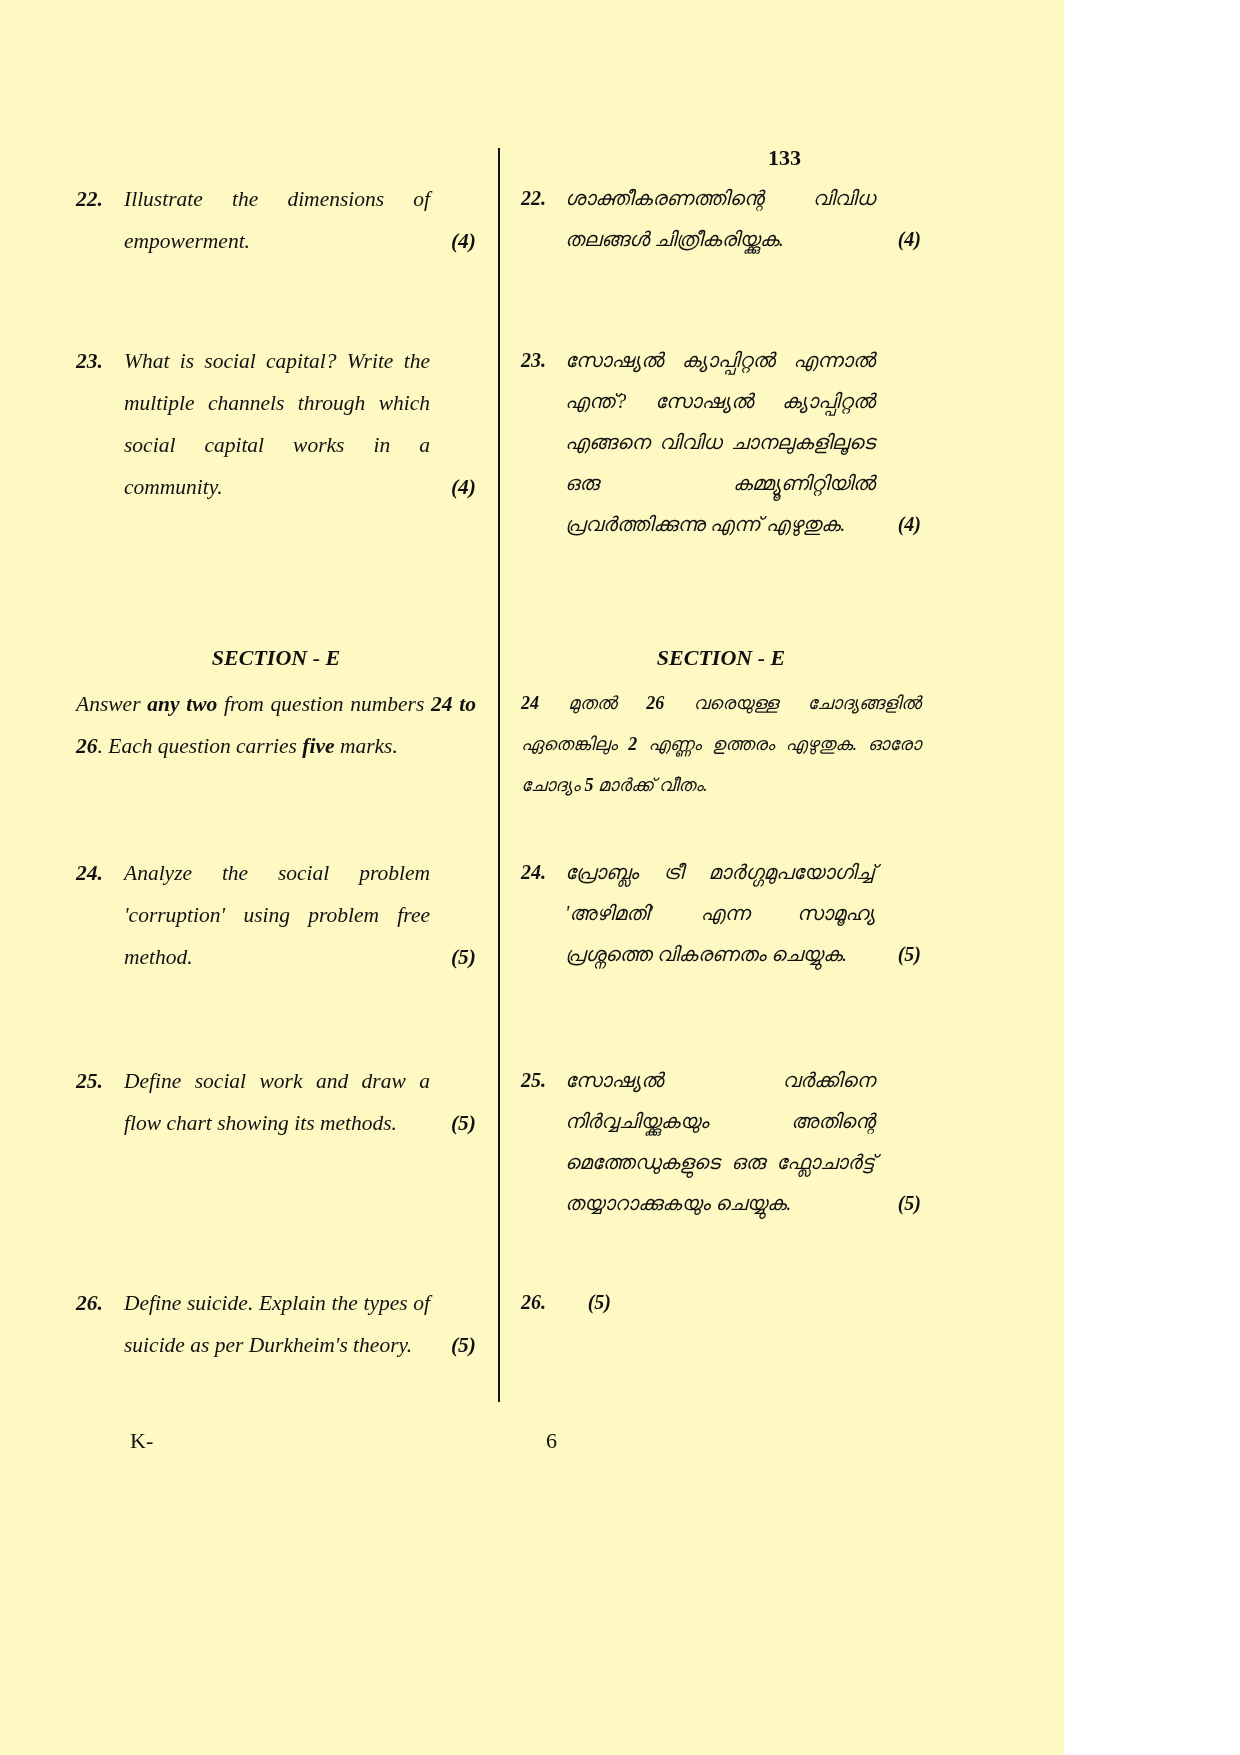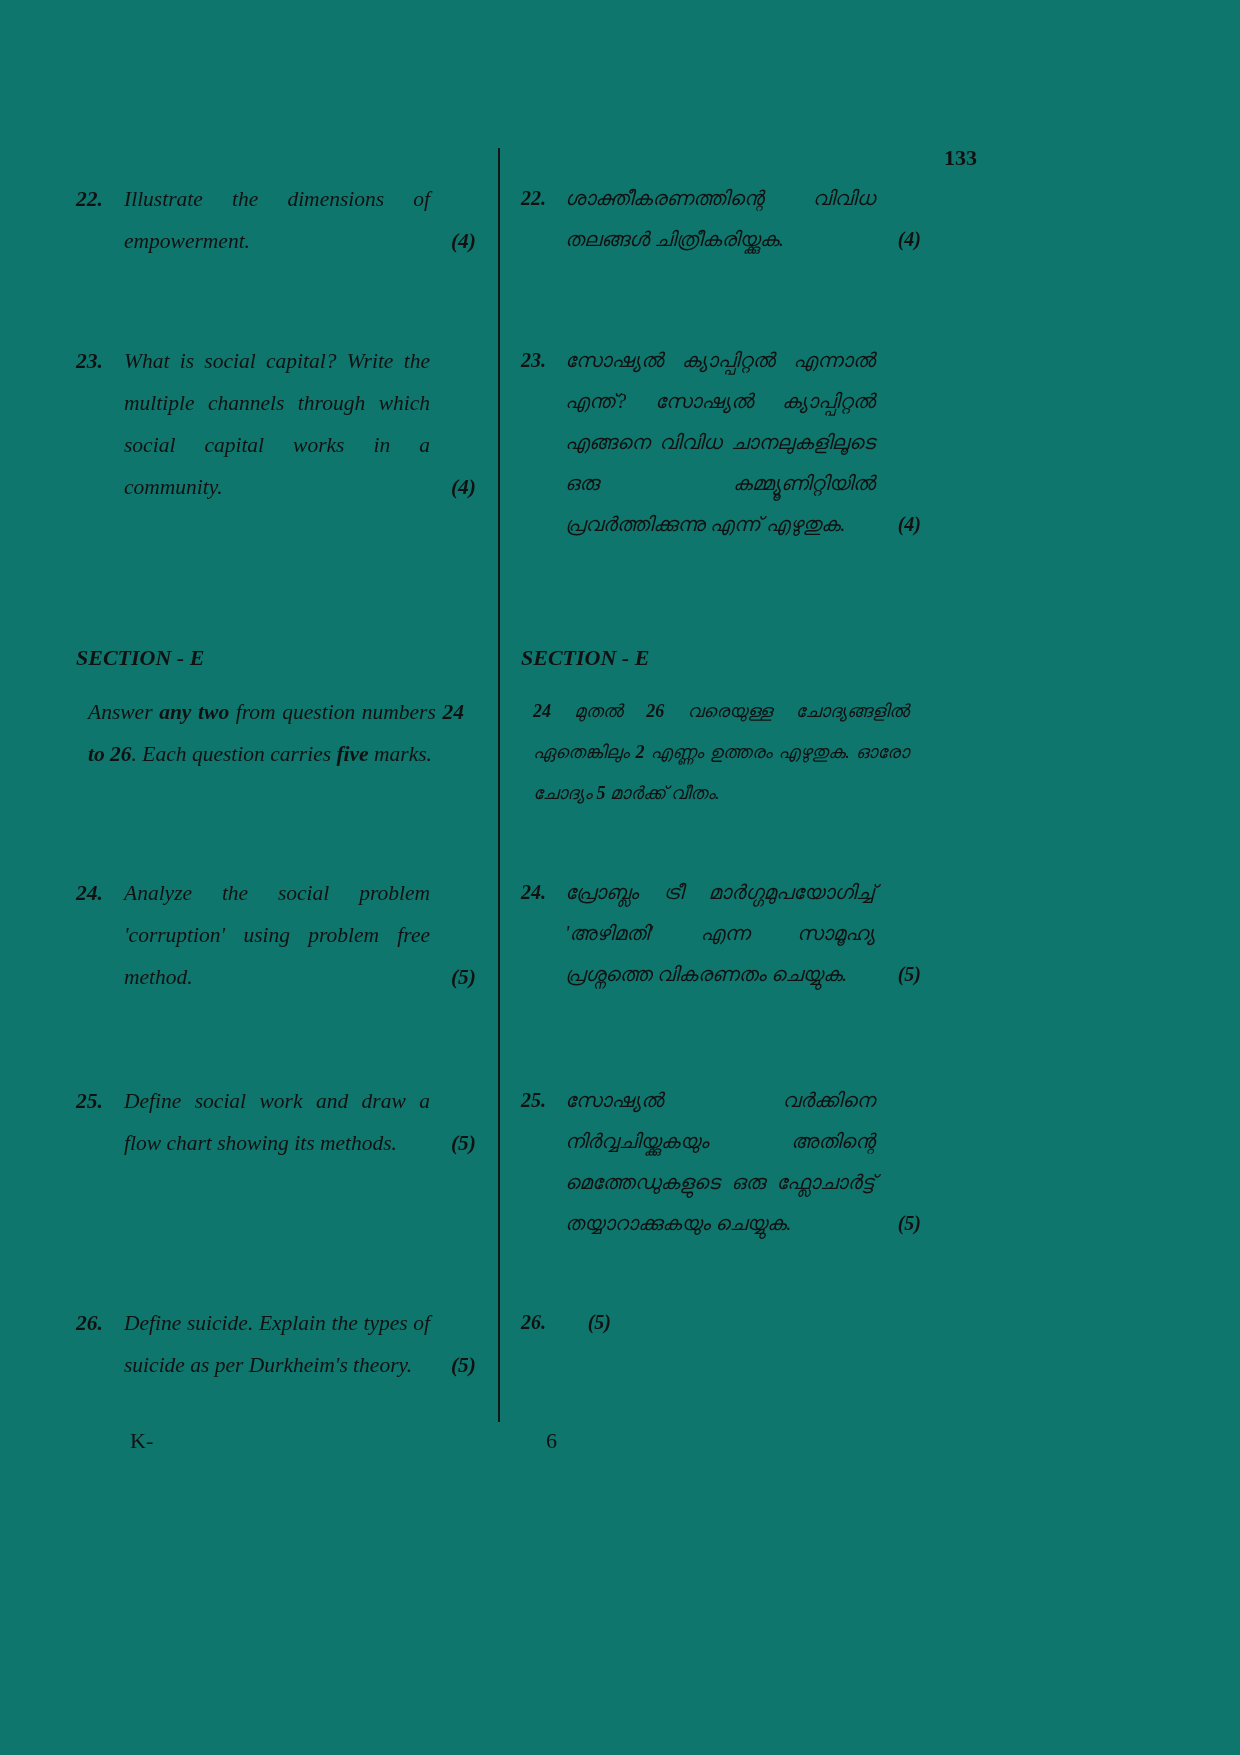--- a/index.html
+++ b/index.html
@@ -1,20 +1,20 @@
 <!DOCTYPE html>
 <html><head>
 <meta charset="utf-8">
 <style>
   html,body{margin:0;padding:0;background:#ffffff;}
   .page{
     position:relative;
-    width:1240px;
+    width:1064px;
     height:1755px;
-    background:#0f766e;
+    background:#fef9c3;
     font-family:"Liberation Serif", "DejaVu Serif", serif;
     color:#111111;
     overflow:hidden;
   }
   .page-number{
     position:absolute;
     top:145px;
     right:263px;
     font-size:22px;
     font-weight:bold;
@@ -58,27 +58,28 @@
     text-align:justify;
   }
   .q-marks{
     width:46px;
     flex-shrink:0;
     text-align:right;
     align-self:flex-end;
     font-weight:bold;
   }
   .section-title{
+    text-align:center;
     font-weight:bold;
     font-size:22px;
     line-height:42px;
     margin:0 0 4px 0;
   }
   .instruction{
-    margin:12px;
+    margin:0;
     text-align:justify;
     font-size:21.5px;
     line-height:42px;
   }
   .ml .instruction{font-size:18px;line-height:41px;}
   .instruction .b{font-weight:bold;}
   .footer-code{
     position:absolute;
     top:1428px;
     left:130px;

